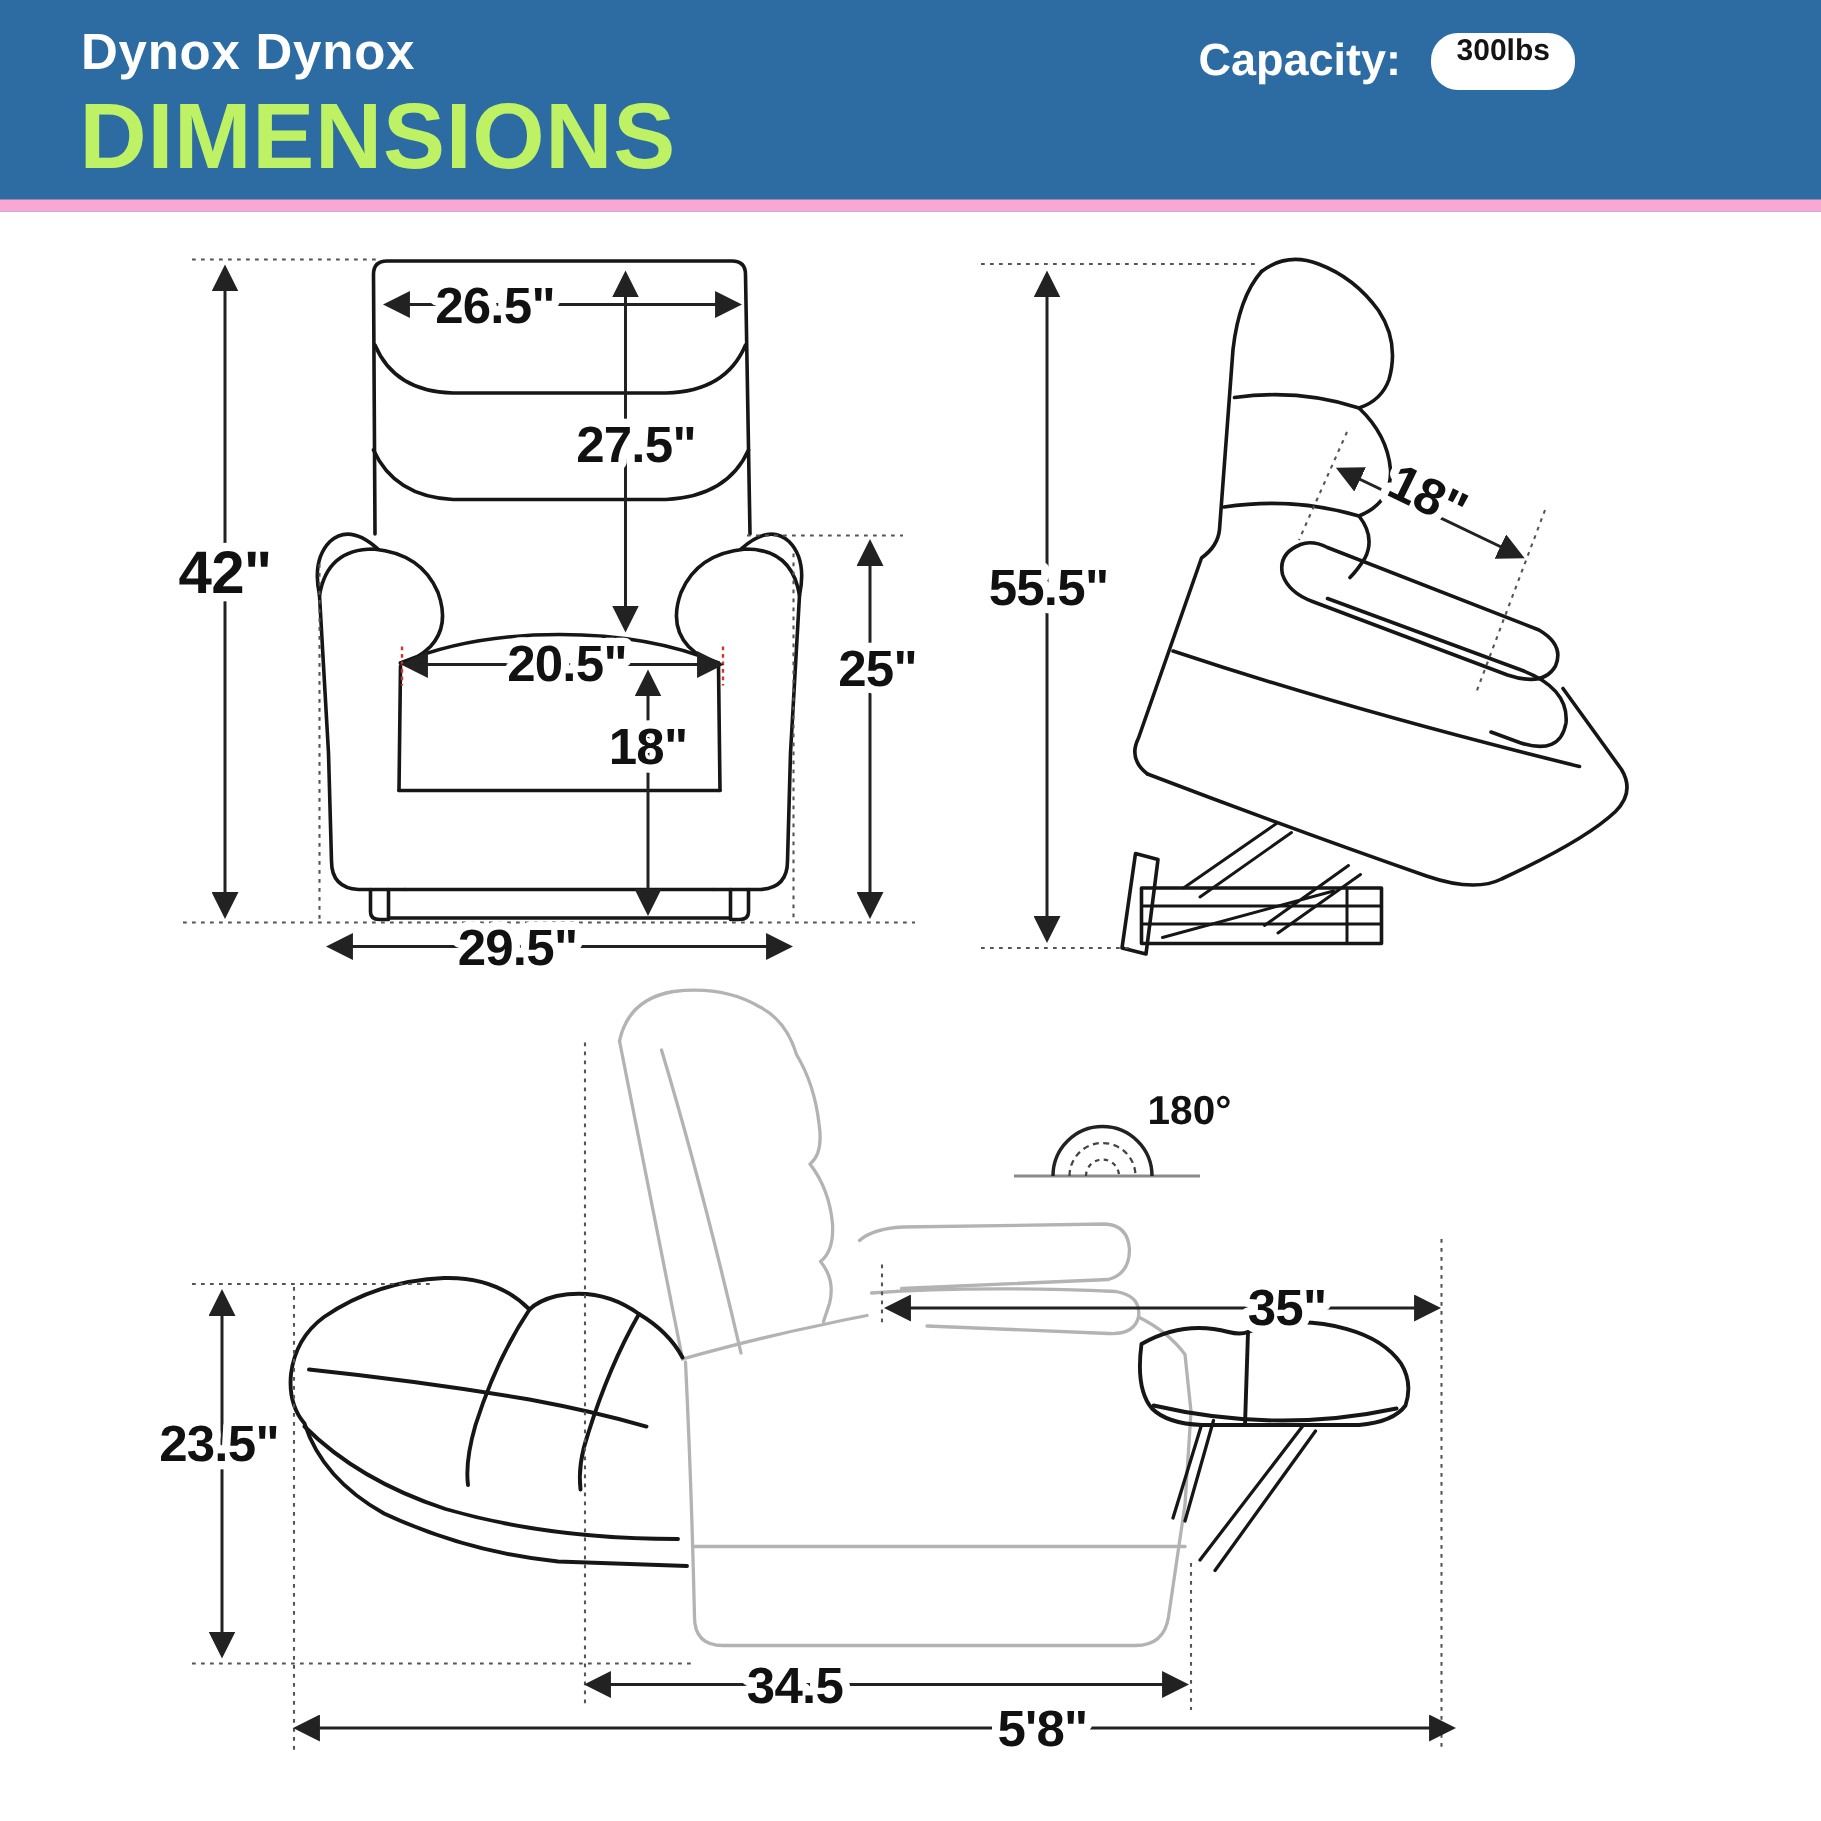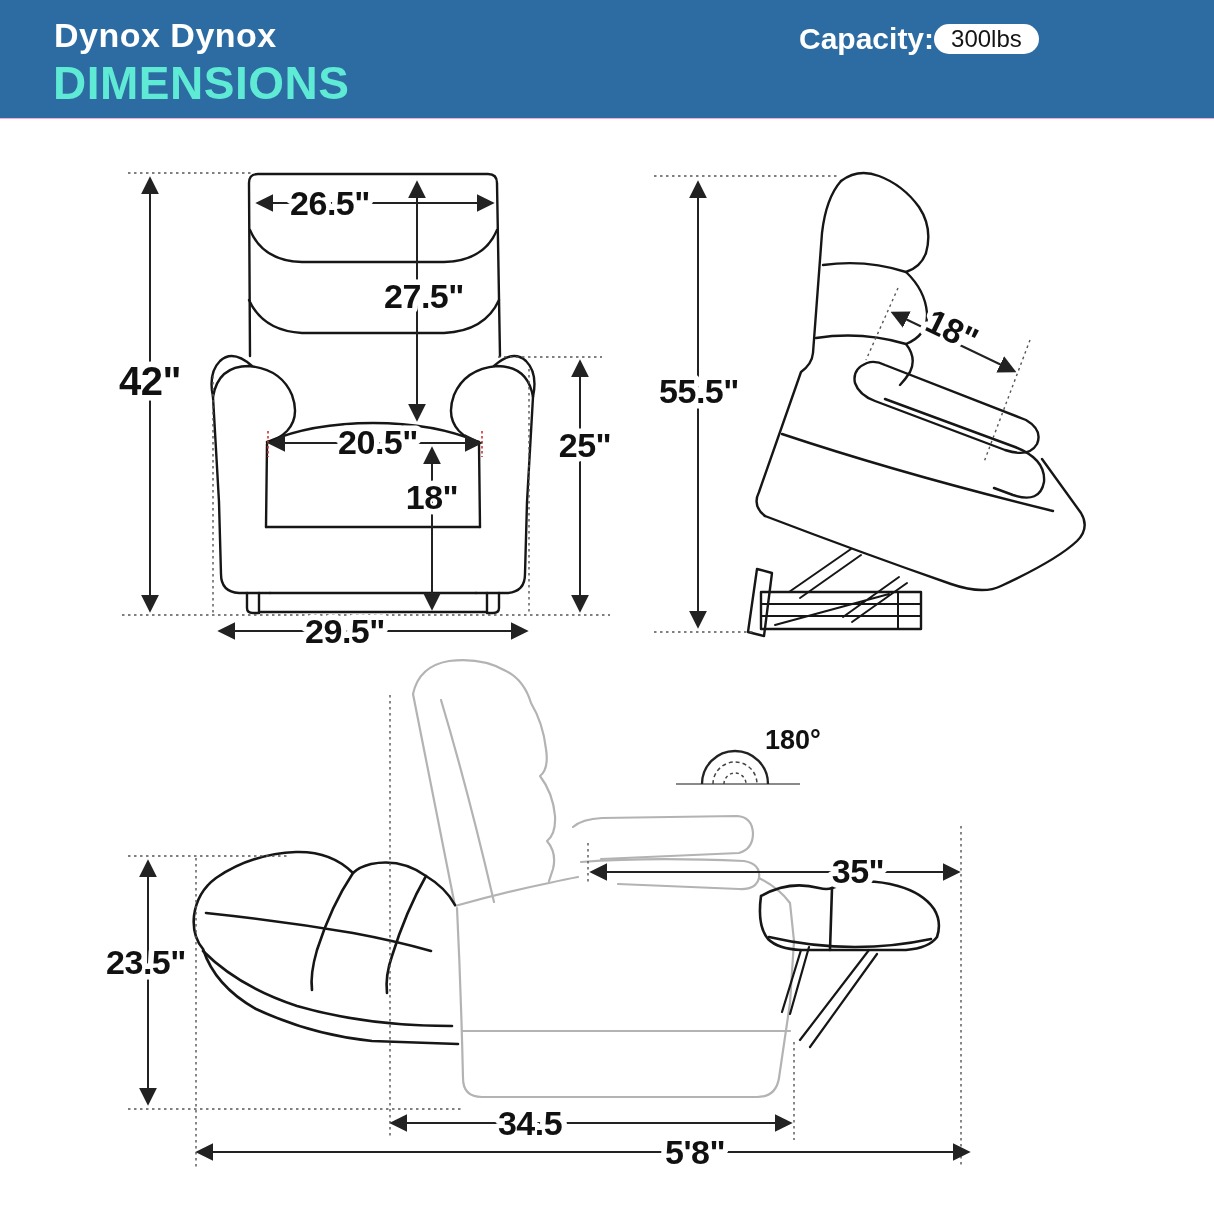--- a/index.html
+++ b/index.html
@@ -1,27 +1,27 @@
 <!DOCTYPE html>
 <html><head>
 <meta charset="utf-8">
 <style>
   html,body{margin:0;padding:0;background:#fff;}
   .canvas{position:relative;width:1214px;height:1214px;background:#ffffff;overflow:hidden;
           font-family:"Liberation Sans",sans-serif;}
-  .hdr{position:absolute;left:0;top:0;width:1214px;height:119px;background:#2d6ca3;
-       border-bottom:1px solid #f9a8d4;box-sizing:border-box;}
+  .hdr{position:absolute;left:0;top:0;width:1214px;height:141px;background:#2d6ca3;
+       border-bottom:8px solid #f9a8d4;box-sizing:border-box;}
   .brand{position:absolute;left:54px;top:16px;color:#fff;font-size:34px;font-weight:600;letter-spacing:.5px;}
-  .title{position:absolute;left:53px;top:56px;color:#5eead4;font-size:46px;font-weight:800;letter-spacing:.5px;}
-  .hrow{position:absolute;left:799px;display:flex;align-items:center;gap:0;}
+  .title{position:absolute;left:53px;top:56px;color:#bef264;font-size:62px;font-weight:800;letter-spacing:.5px;}
+  .hrow{position:absolute;left:799px;display:flex;align-items:center;gap:20px;}
   .hrow1{top:22px;}
   .hrow2{top:66px;}
   .hlabel{color:#fff;font-size:30px;font-weight:700;white-space:nowrap;}
-  .pill{background:#fff;color:#141414;font-size:24px;font-weight:400;border-radius:18px;
-        padding:1px 17px 1px 17px;white-space:nowrap;}
+  .pill{background:#fff;color:#141414;font-size:20px;font-weight:700;border-radius:18px;
+        padding:1px 17px 14px 17px;white-space:nowrap;}
   svg text{font-family:"Liberation Sans",sans-serif;}
   .dim{font-size:34px;font-weight:800;fill:#111;stroke:#fff;stroke-width:11px;
        paint-order:stroke;stroke-linejoin:round;text-anchor:middle;letter-spacing:-0.5px;}
   .dimbig{font-size:40px;}
   .deg{font-size:27px;font-weight:700;fill:#111;text-anchor:middle;stroke:#fff;stroke-width:8px;
        paint-order:stroke;stroke-linejoin:round;}
 </style>
 </head>
 <body>
 

